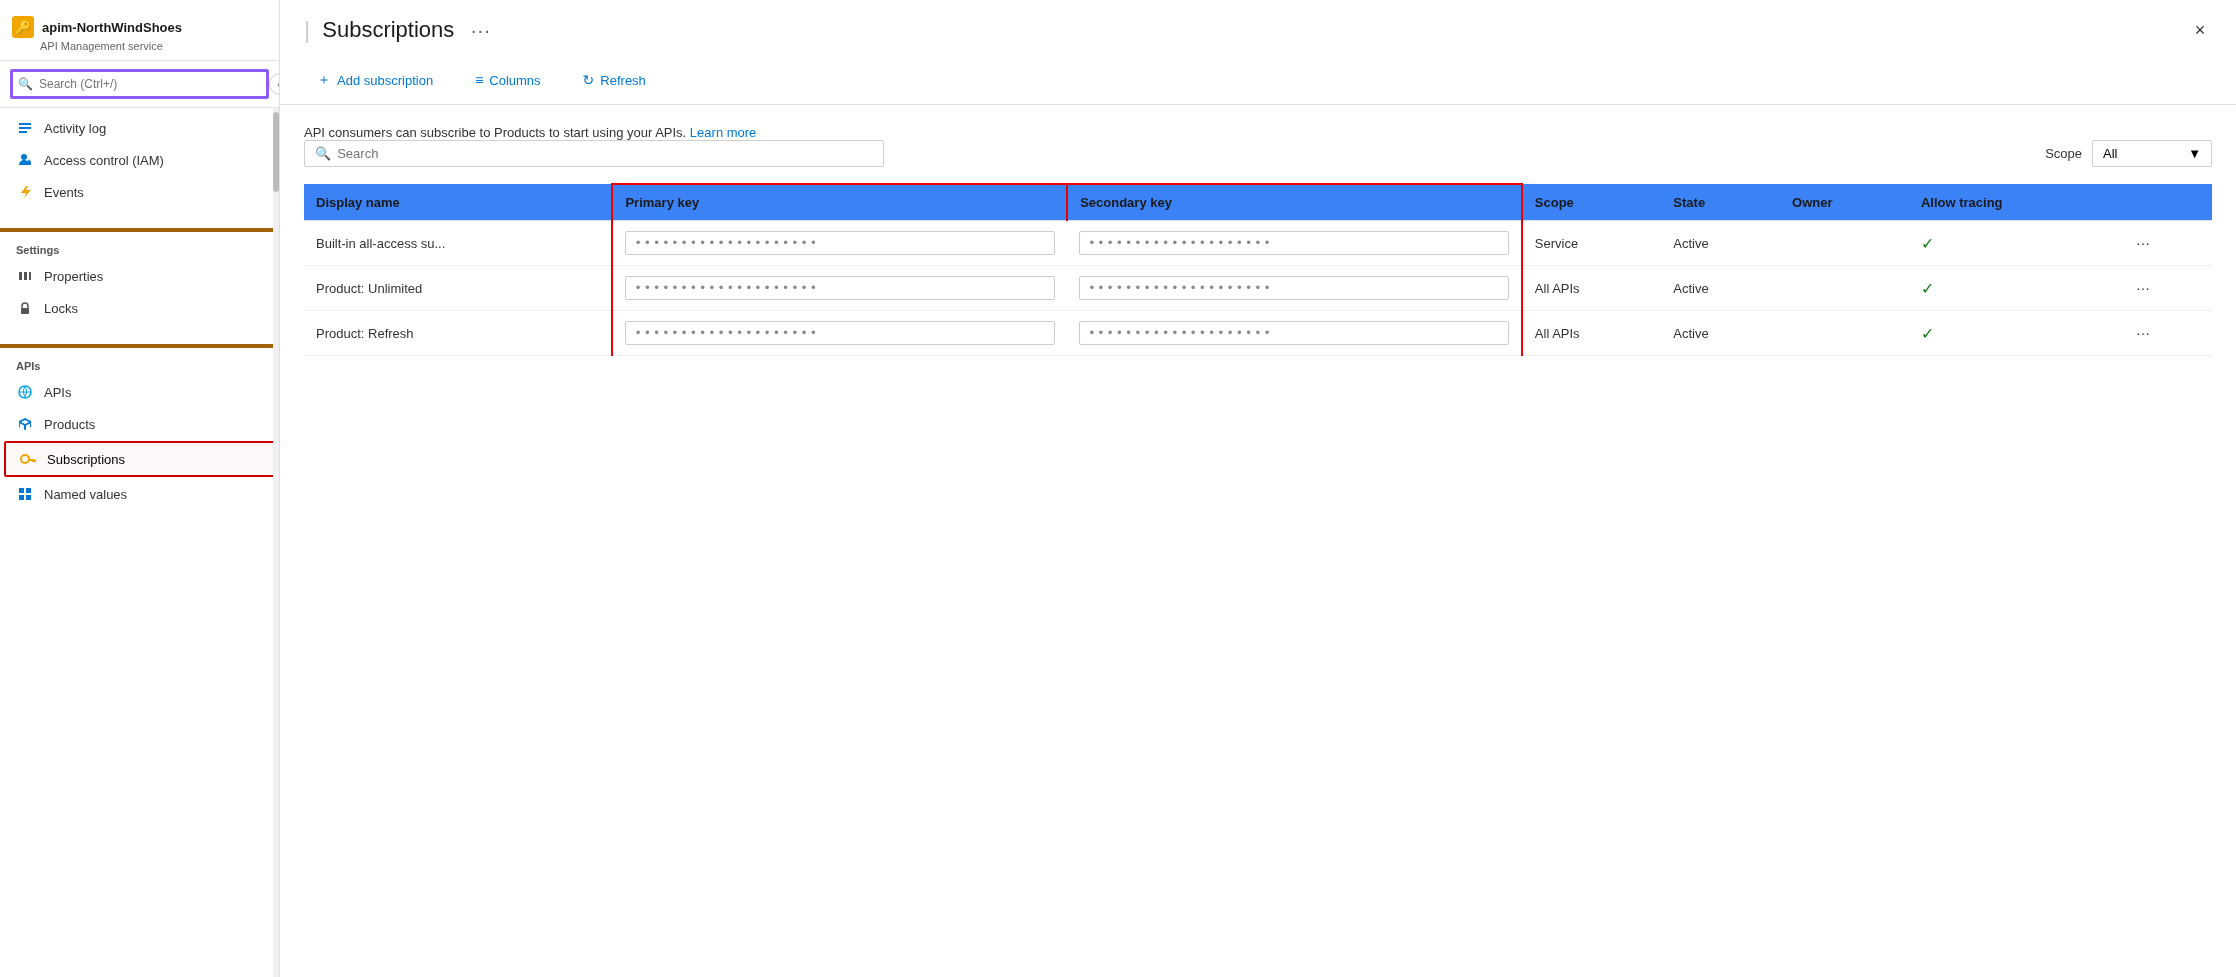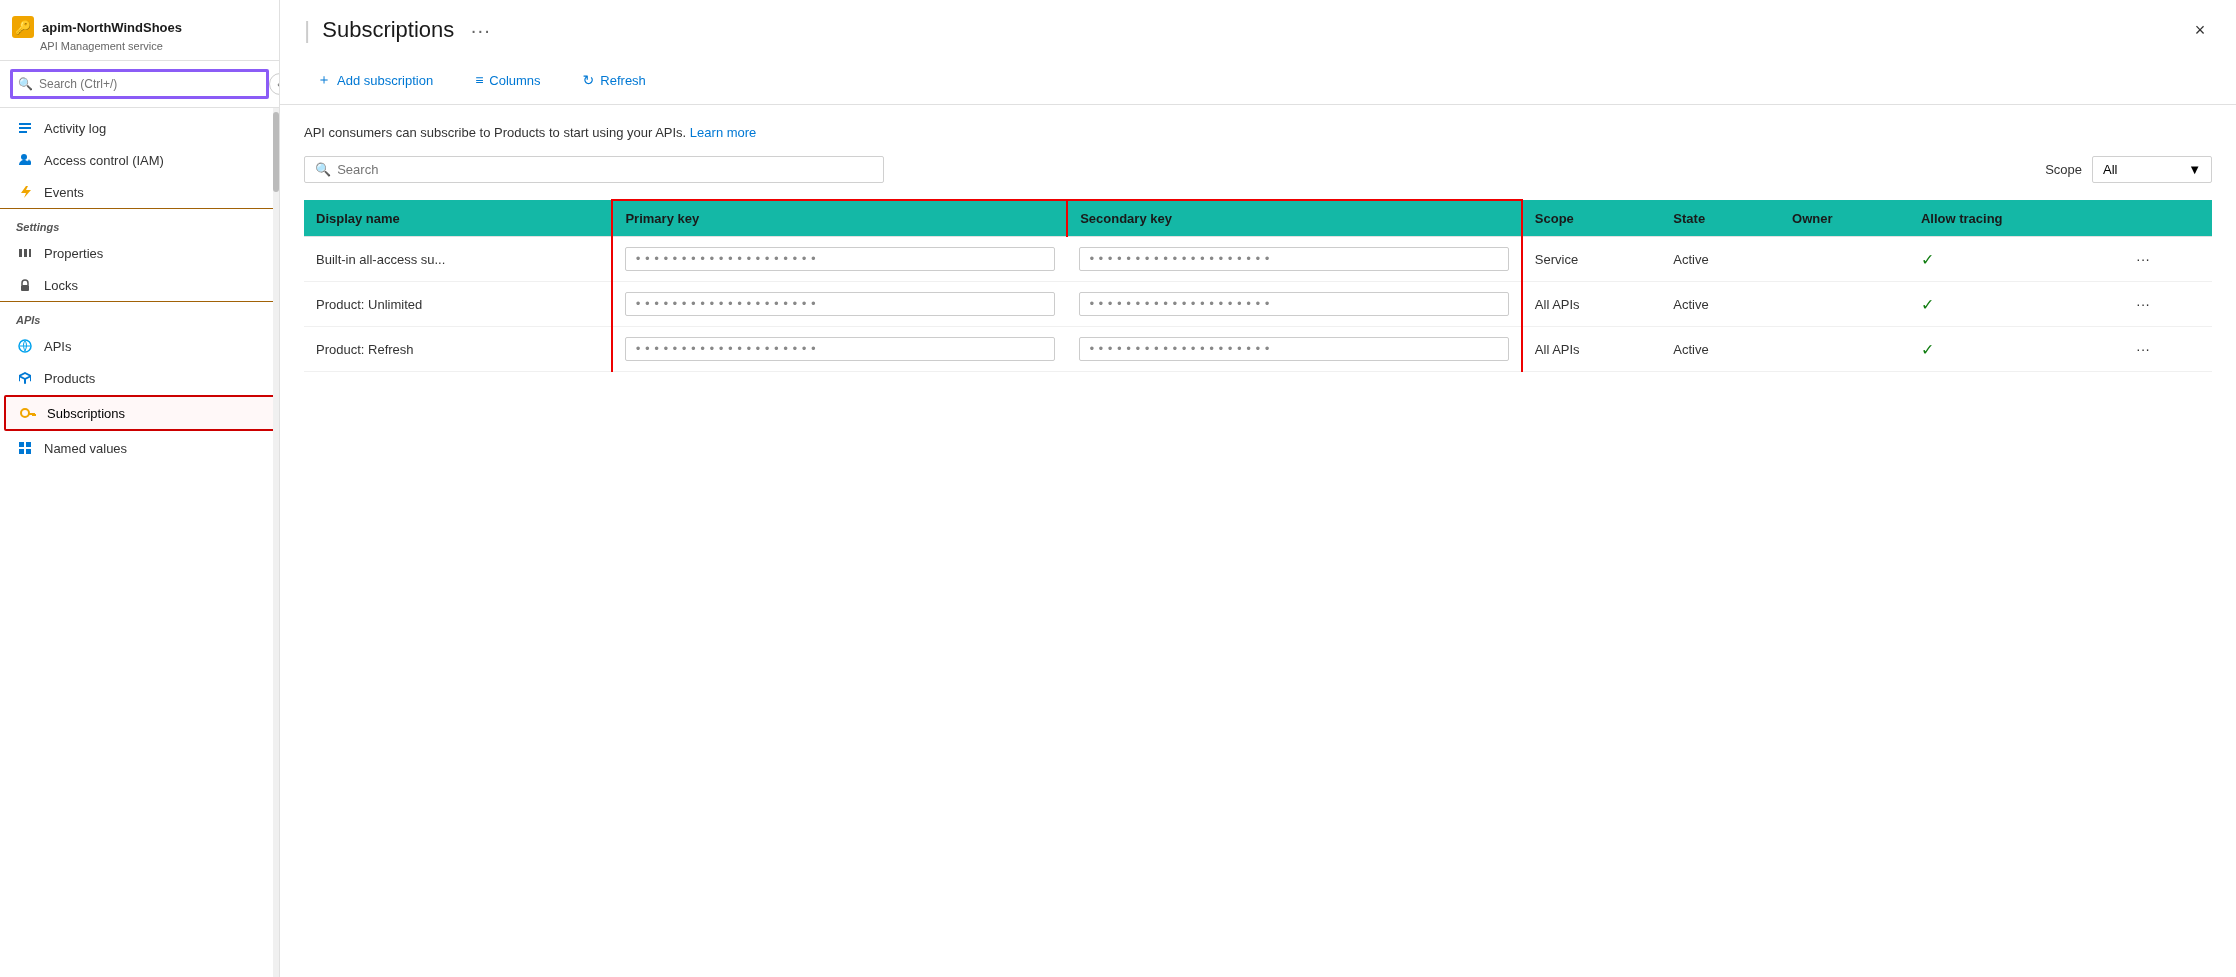--- a/index.html
+++ b/index.html
@@ -89,23 +89,22 @@
     }
     .nav-item.active .nav-label { color: #000; }
     .nav-item .icon { width: 18px; height: 18px; display: flex; align-items: center; justify-content: center; flex-shrink: 0; }
     .nav-section-label {
       padding: 12px 16px 4px 16px;
       font-size: 11px;
       font-weight: 600;
       color: #555;
       text-transform: none;
       letter-spacing: 0;
-      border-top: 1px solid #a16207;
-      margin-top: 0;
-      font-style: italic;
+      border-top: 4px solid #a16207;
+      margin-top: 20px;
     }
 
     
     .icon-overview { color: #0078d4; }
     .icon-activity { color: #0078d4; }
     .icon-access { color: #0078d4; }
     .icon-tags { color: #7b4fa6; }
     .icon-diagnose { color: #0078d4; }
     .icon-events { color: #f0a500; }
     .icon-properties { color: #555; }
@@ -163,21 +162,21 @@
     }
     .toolbar-btn .btn-icon { font-size: 14px; }
 
     
     .content-area {
       flex: 1;
       overflow-y: auto;
       padding: 20px 24px;
     }
     .info-text {
-      color: #333; font-size: 13px; margin-bottom: 16px;
+      color: #333; font-size: 13px; 
     }
     .info-text a { color: #0078d4; text-decoration: none; }
 
     .search-row {
       display: flex; align-items: center; justify-content: space-between;
       margin-bottom: 16px;
     }
     .search-box {
       display: flex; align-items: center;
       border: 1px solid #d0d0d0;
@@ -213,21 +212,21 @@
       width: 100%;
       border-collapse: collapse;
     }
     .data-table th {
       text-align: left;
       padding: 10px 12px;
       font-weight: 600;
       font-size: 13px;
       color: #1a1a1a;
       border-bottom: 1px solid #e0e0e0;
-      background: #14b8a6;
+      background: #3b82f6;
     }
     .data-table td {
       padding: 10px 12px;
       font-size: 13px;
       color: #333;
       border-bottom: 1px solid #f0f0f0;
     }
     .key-input-cell {
       border: 1px solid #ccc;
       border-radius: 2px;

